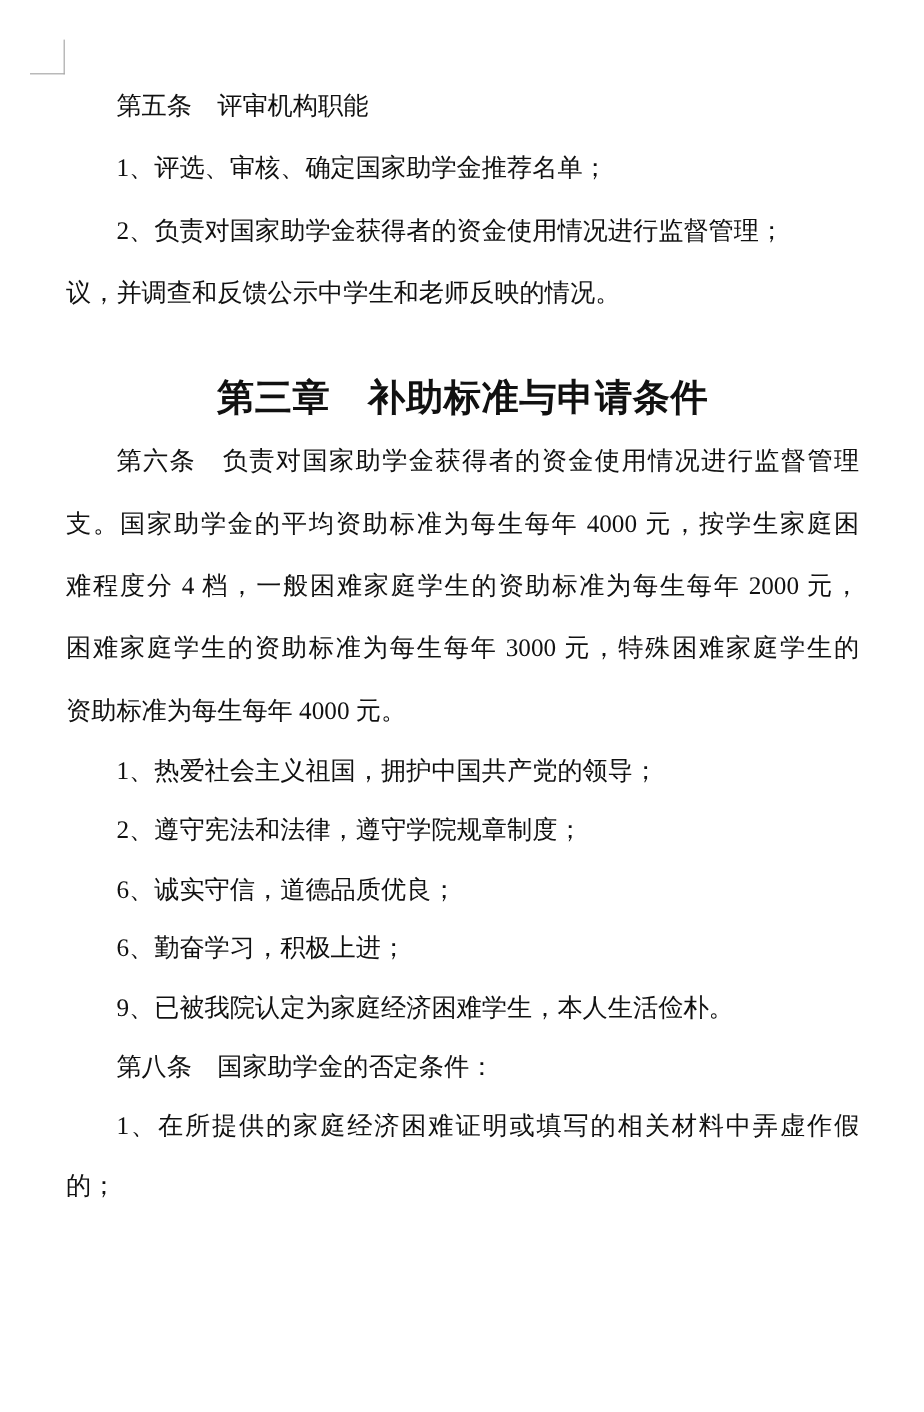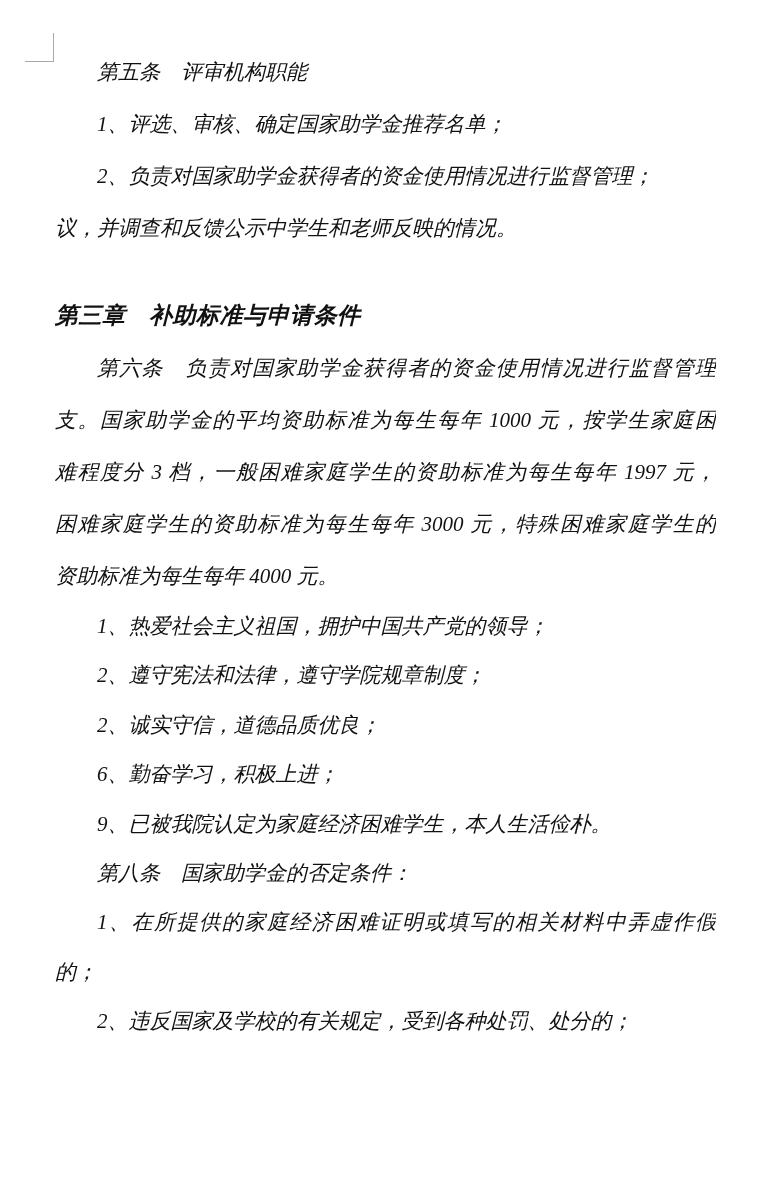--- a/index.html
+++ b/index.html
@@ -22,23 +22,22 @@
     left: 25px;
     top: 33px;
     width: 28px;
     height: 28px;
     border-right: 1px solid #a9a9a9;
     border-bottom: 1px solid #a9a9a9;
   }
   .content {
     position: absolute;
     left: 55px;
-    top: 46px;
+    top: 62px;
     width: 661px;
-    font-style: italic;
   }
   .line {
     font-size: 21px;
     white-space: pre;
     overflow: hidden;
     text-align: left;
   }
   .sec-a .line, .sec-b .line {
     height: 52px;
     line-height: 52px;
@@ -53,22 +52,23 @@
   
   .fill {
     white-space: normal;
     text-align: justify;
     text-align-last: justify;
   }
   .heading {
     margin-top: 36px;
     height: 52px;
     line-height: 52px;
-    font-size: 23px;
+    font-size: 31px;
     font-weight: bold;
+    text-align: center;
     letter-spacing: 0.5px;
     white-space: pre;
   }
 </style>
 </head>
 <body>
 
 <div class="page">
 
   <div class="corner-mark"></div>
@@ -79,32 +79,31 @@
       <div class="line indent">第五条　评审机构职能</div>
       <div class="line indent">1、评选、审核、确定国家助学金推荐名单；</div>
       <div class="line indent">2、负责对国家助学金获得者的资金使用情况进行监督管理；</div>
       <div class="line">议，并调查和反馈公示中学生和老师反映的情况。</div>
     </div>
 
     <div class="heading">第三章　补助标准与申请条件</div>
 
     <div class="sec sec-b">
       <div class="line indent fill">第六条　负责对国家助学金获得者的资金使用情况进行监督管理</div>
-      <div class="line fill">支。国家助学金的平均资助标准为每生每年 1000 元，按学生家庭困</div>
-      <div class="line fill">难程度分 3 档，一般困难家庭学生的资助标准为每生每年 1997 元，</div>
+      <div class="line fill">支。国家助学金的平均资助标准为每生每年 4000 元，按学生家庭困</div>
+      <div class="line fill">难程度分 4 档，一般困难家庭学生的资助标准为每生每年 2000 元，</div>
       <div class="line fill">困难家庭学生的资助标准为每生每年 3000 元，特殊困难家庭学生的</div>
       <div class="line">资助标准为每生每年 4000 元。</div>
     </div>
 
     <div class="sec sec-c">
       <div class="line indent">1、热爱社会主义祖国，拥护中国共产党的领导；</div>
       <div class="line indent">2、遵守宪法和法律，遵守学院规章制度；</div>
-      <div class="line indent">2、诚实守信，道德品质优良；</div>
+      <div class="line indent">6、诚实守信，道德品质优良；</div>
       <div class="line indent">6、勤奋学习，积极上进；</div>
       <div class="line indent">9、已被我院认定为家庭经济困难学生，本人生活俭朴。</div>
       <div class="line indent">第八条　国家助学金的否定条件：</div>
       <div class="line indent fill">1、在所提供的家庭经济困难证明或填写的相关材料中弄虚作假</div>
       <div class="line">的；</div>
-      <div class="line indent">2、违反国家及学校的有关规定，受到各种处罚、处分的；</div>
     </div>
 
   </div>
 </div>
 
 </body></html>

